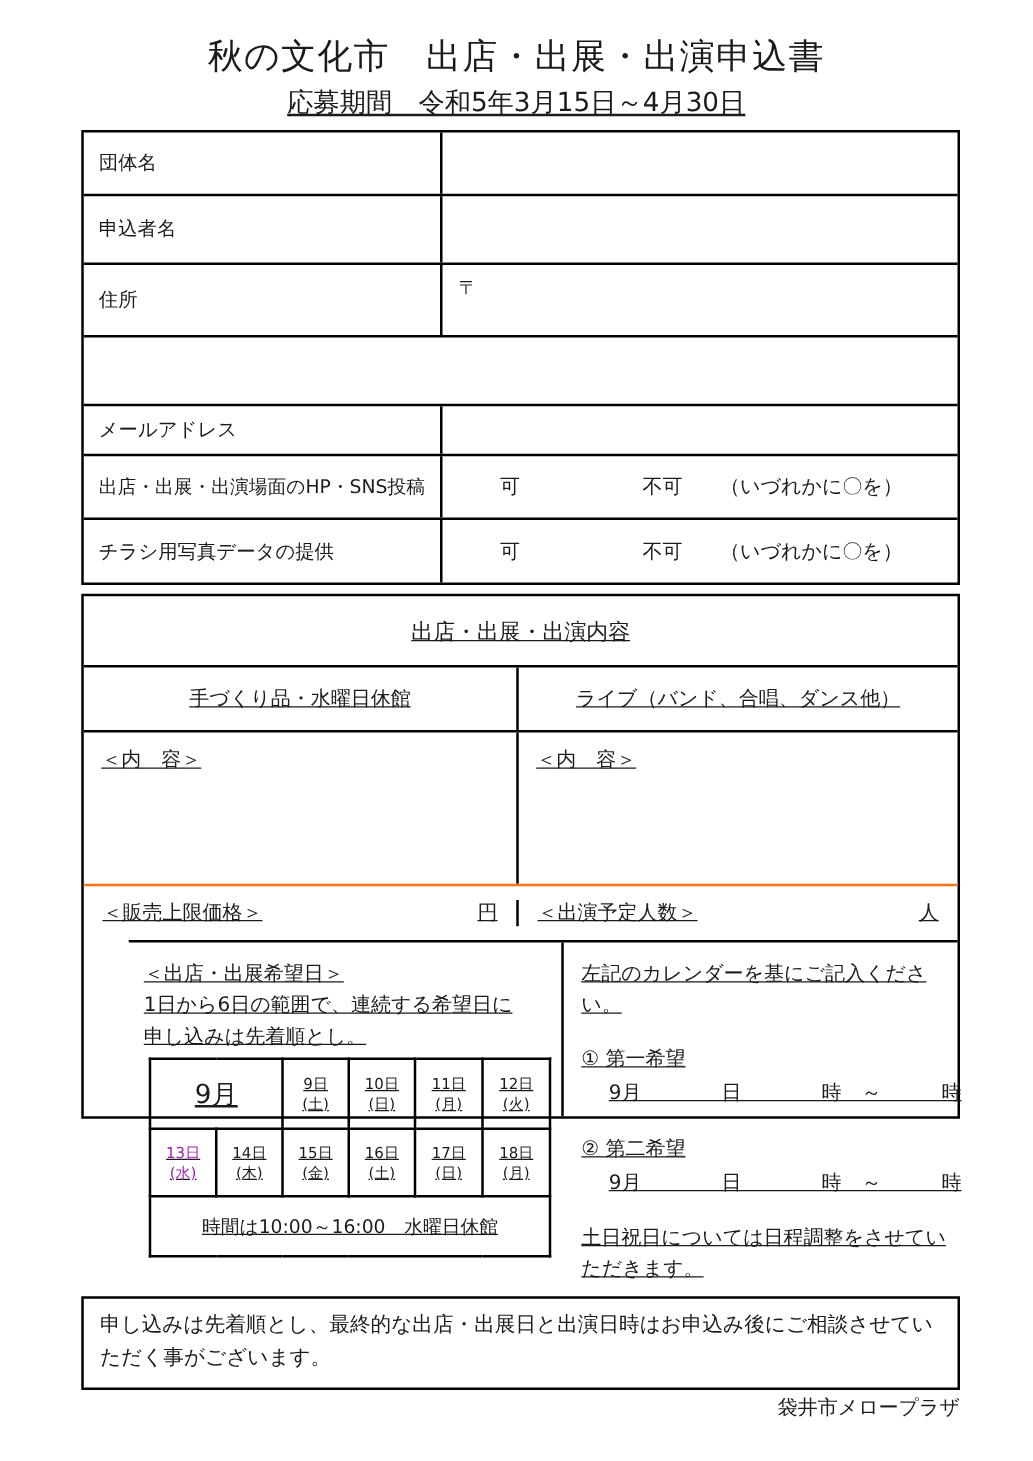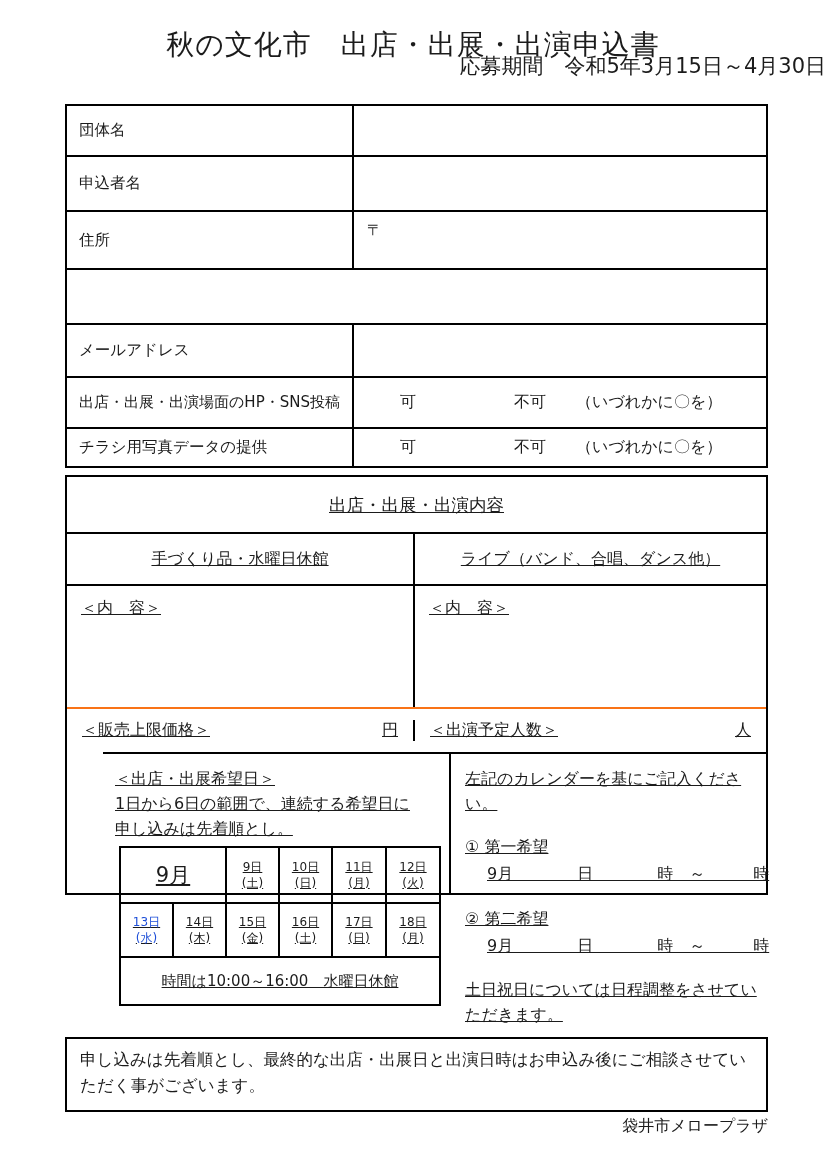--- a/index.html
+++ b/index.html
@@ -1,21 +1,21 @@
 <!DOCTYPE html>
 <html><head>
 <meta charset="utf-8">
 <style>
   html,body{margin:0;padding:0;background:#ffffff;}
   .page{
     position:relative;width:826px;height:1169px;background:#ffffff;
     font-family:"DejaVu Sans","Liberation Sans",sans-serif;color:#1b1b1b;overflow:hidden;
   }
   .title{position:absolute;top:26px;left:0;width:100%;text-align:center;font-size:28px;letter-spacing:1px;white-space:pre;}
-  .subtitle{position:absolute;top:52px;left:0;width:100%;text-align:right;font-size:21px;white-space:pre;}
+  .subtitle{position:absolute;top:68px;left:0;width:100%;text-align:center;font-size:21px;white-space:pre;text-decoration:underline;}
 
   
   .t1{position:absolute;left:65px;top:104px;width:703px;height:364px;border:2px solid #000;
       box-sizing:border-box;display:flex;flex-direction:column;}
   .t1-row{display:flex;flex:none;box-sizing:border-box;min-height:0;}
   .t1-row + .t1-row{border-top:2px solid #000;}
   .t1-label{width:287px;flex:none;box-sizing:border-box;border-right:2px solid #000;
       display:flex;align-items:center;padding:0 12px;font-size:15.5px;white-space:nowrap;}
   .t1-value{flex:1;box-sizing:border-box;font-size:15px;padding:9px 13px;}
   .t1-choice{flex:1;display:flex;align-items:center;font-size:16px;}
@@ -38,21 +38,21 @@
   .price-cell{display:flex;align-items:center;justify-content:space-between;padding:0 15px;font-size:16px;}
 
   
   .wish-cell{padding:12px 8px 0 12px;font-size:16px;}
   .wish-line{line-height:25px;}
   .cal{border-collapse:collapse;table-layout:fixed;margin:5px 0 0 4px;}
   .cal td{border:2px solid #000;text-align:center;vertical-align:middle;padding:0;}
   .cal-month{font-size:21px;}
   .cal-day{font-size:12px;line-height:1.35;}
   .cal-foot{font-size:15px;white-space:pre;}
-  .closed{color:#1d4ed8;}
+  .closed{color:#a21caf;}
 
   
   .sched-cell{padding:12px 14px;font-size:16px;}
   .sched-line{line-height:25px;}
   .choice-block{margin-top:18px;}
   .choice-label{line-height:25px;white-space:pre;}
   .time-line{margin-left:22px;line-height:29px;white-space:pre;}
   .weekend{margin-top:17px;line-height:25px;}
 
   
@@ -82,21 +82,21 @@
 
     <div class="t1-row" style="height:58px">
       <div class="t1-label">住所</div>
       <div class="t1-value">〒</div>
     </div>
 
     <div class="t1-row" style="height:55px">
       <div class="t1-value"></div>
     </div>
 
-    <div class="t1-row" style="height:53px">
+    <div class="t1-row" style="height:40px">
       <div class="t1-label">メールアドレス</div>
       <div class="t1-value"></div>
     </div>
 
     <div class="t1-row" style="height:51px">
       <div class="t1-label" style="font-size:15px">出店・出展・出演場面のHP・SNS投稿</div>
       <div class="t1-choice">
         <span class="opt-ok">可</span>
         <span class="opt-ng">不可</span>
         <span class="opt-hint">（いづれかに〇を）</span>

